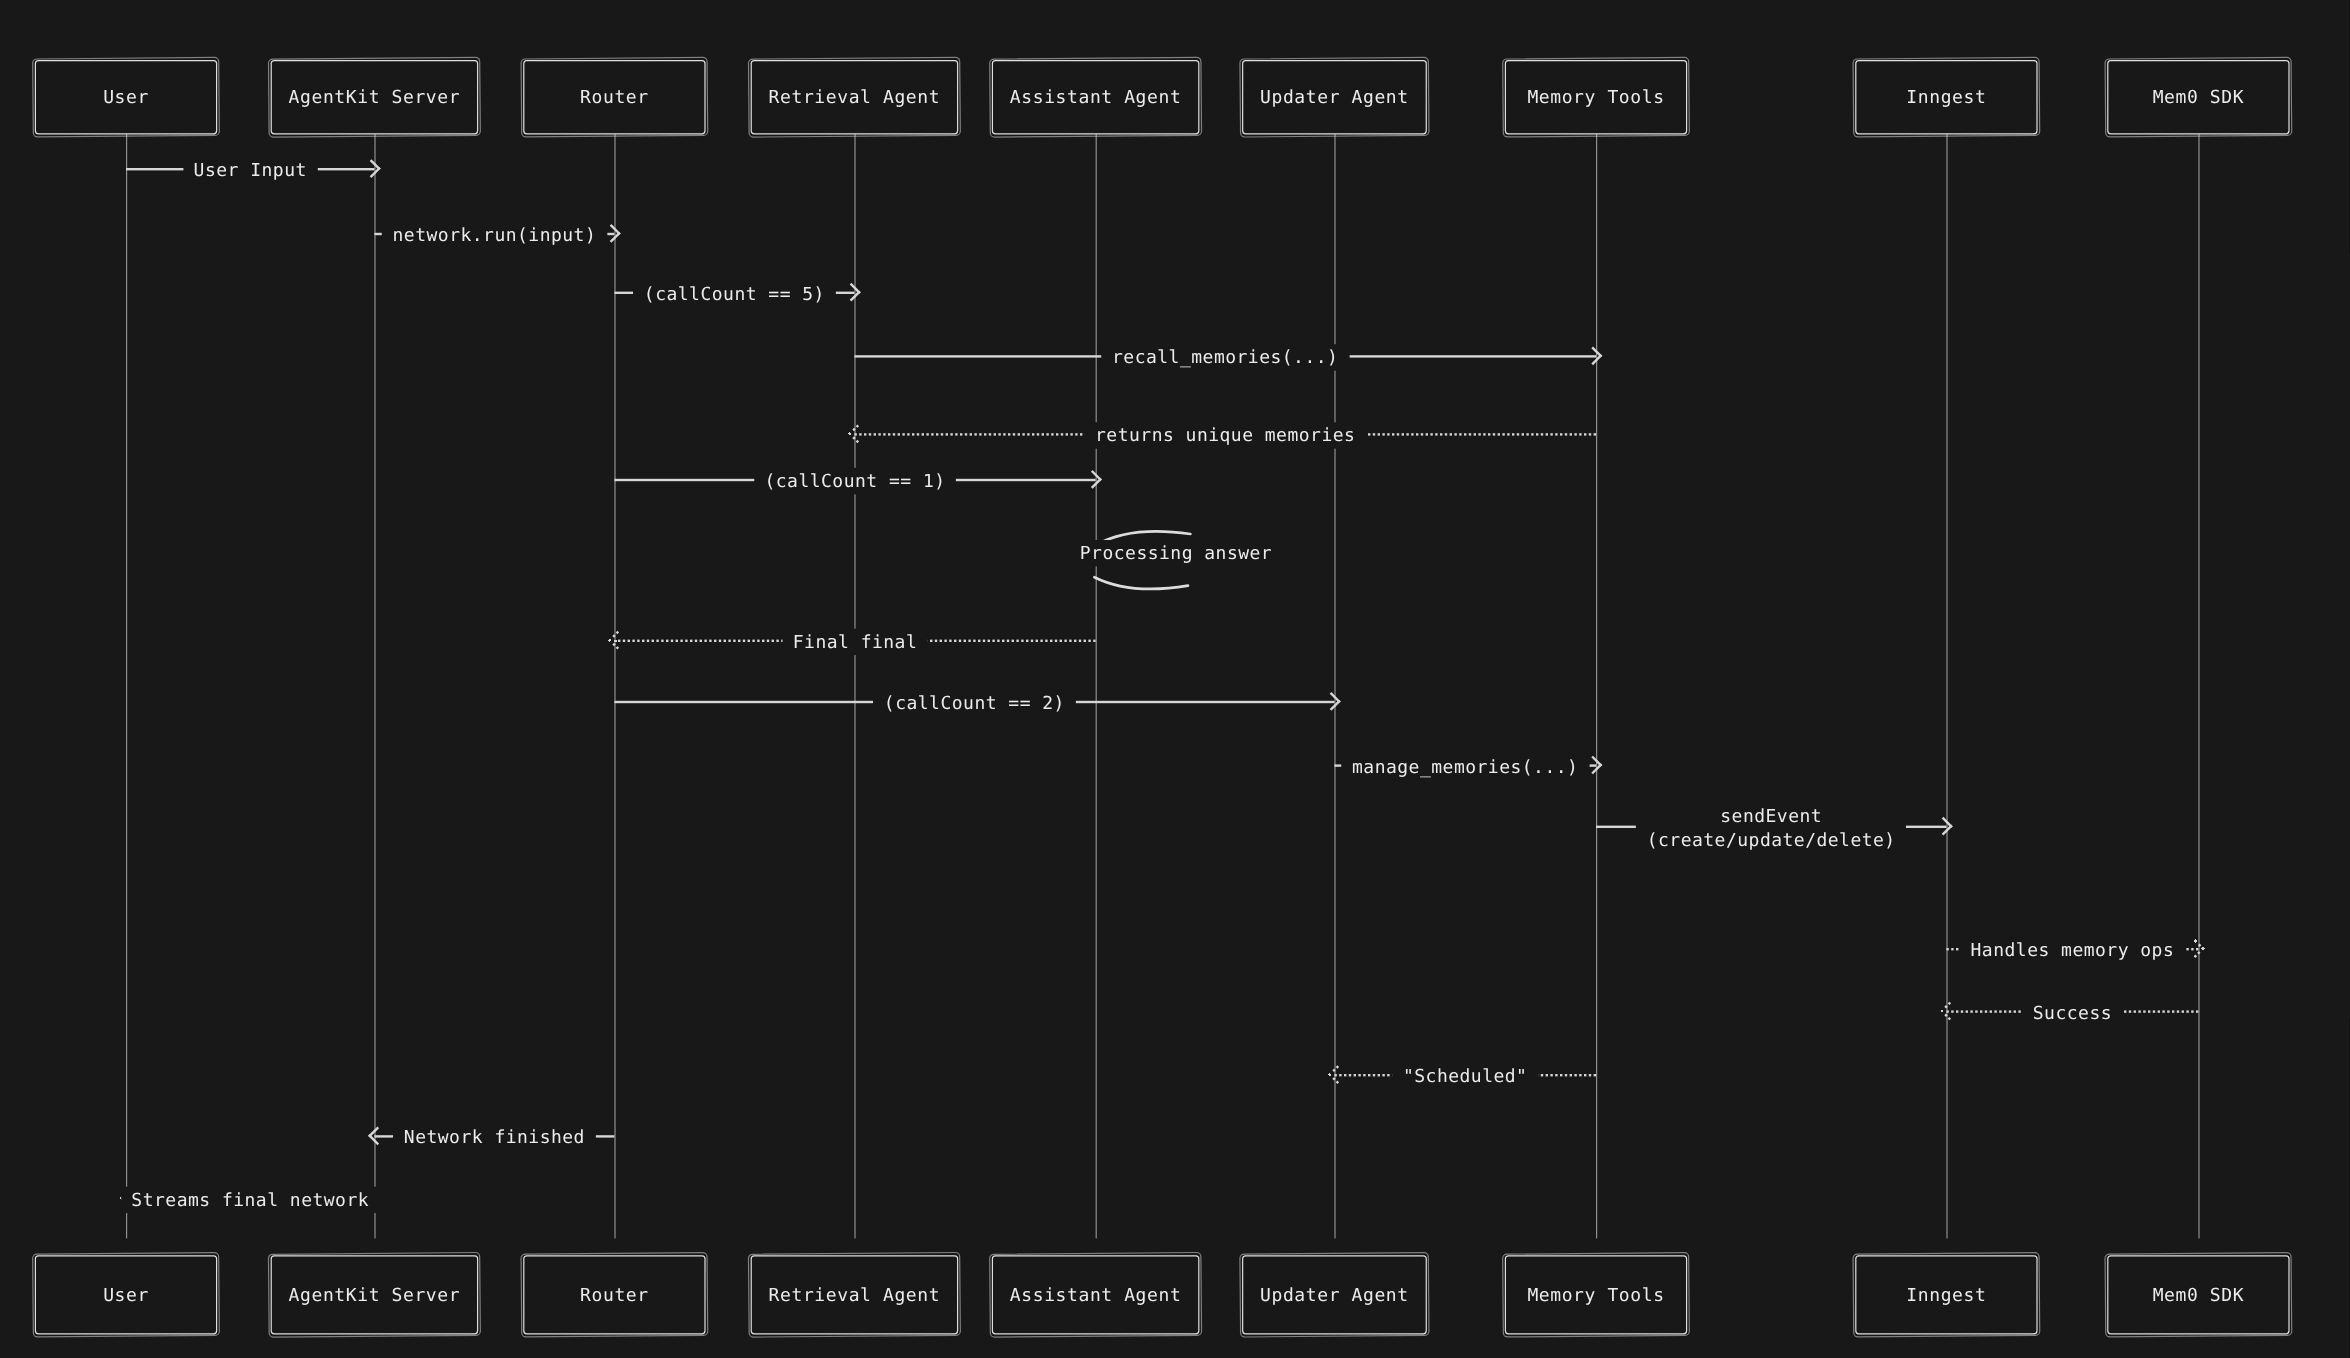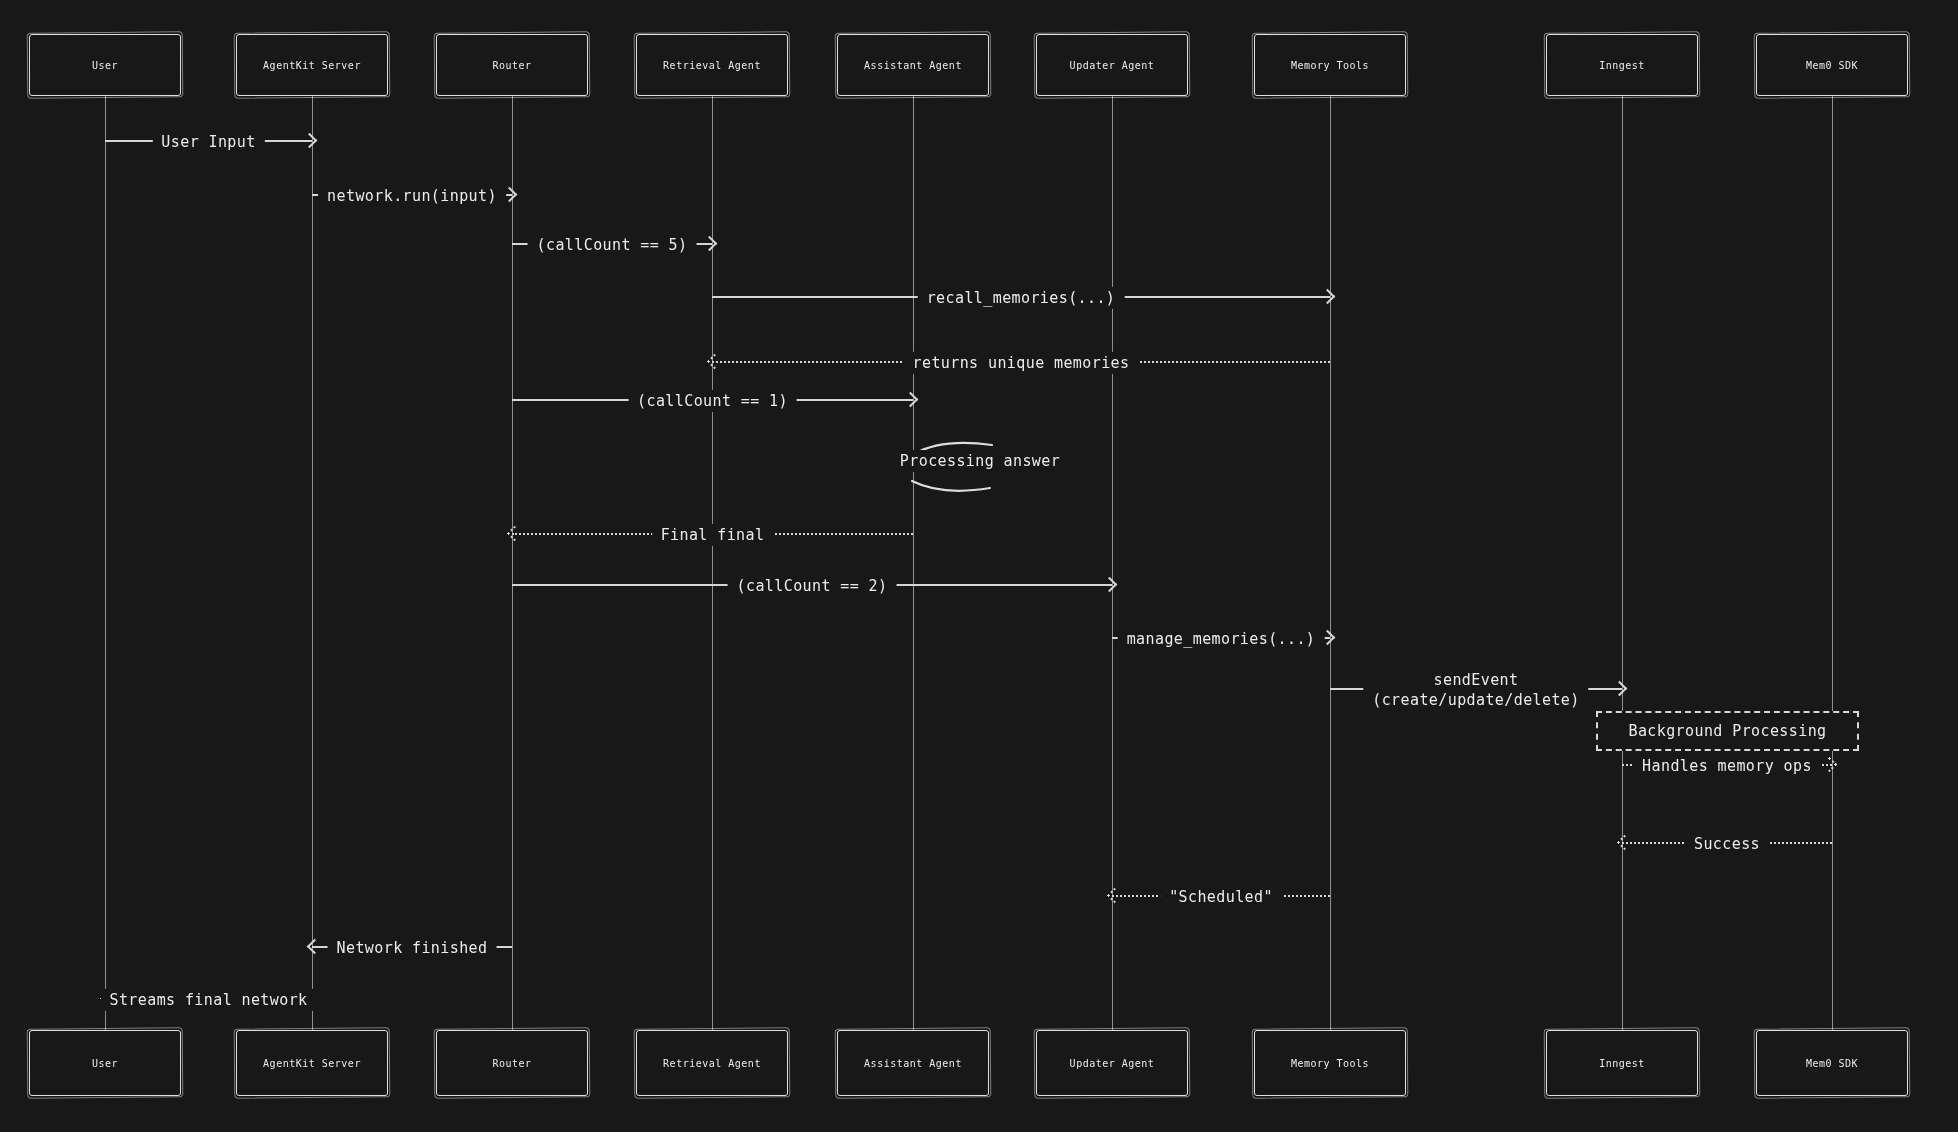--- a/index.html
+++ b/index.html
@@ -22,24 +22,25 @@
   .pbox{
     position:absolute;
     transform:translateX(-50%);
     min-width:152px;
     height:62px;
     display:flex;align-items:center;justify-content:center;
     padding:0 14px;
     background:var(--bg);
     border:1.6px solid #e0e0e0;
     border-radius:3px;
-    font-size:10px;
+    font-size:15px;
     letter-spacing:0.5px;
     white-space:nowrap;
     z-index:3;
+    margin-top:16px;
   }
   .pbox::after{
     content:"";
     position:absolute;inset:-3px;
     border:1px solid rgba(255,255,255,0.45);
     border-radius:4px;
     transform:rotate(-0.5deg);
     pointer-events:none;
   }
   .pbox.bottom{height:66px;}
@@ -210,25 +211,22 @@
     <span class="head"></span>
     <span class="lbl">manage_memories(...)</span>
   </div>
 
   <div class="msg solid right" style="left:1330px;top:688px;width:292px;">
     <span class="head"></span>
     <span class="lbl">sendEvent
 (create/update/delete)</span>
   </div>
 
-  <div class="dashedbox" style="left:1596px;top:711px;width:263px;height:40px;">
-    <span>Background Processing</span>
-  </div>
-
-  <div class="msg dotted right" style="left:1622px;top:764px;width:210px;">
+
+  <div class="msg dotted right" style="left:1622px;top:790px;width:210px;">
     <span class="head"></span>
     <span class="lbl">Handles memory ops</span>
   </div>
 
   <div class="msg dotted left" style="left:1622px;top:842px;width:210px;">
     <span class="head"></span>
     <span class="lbl">Success</span>
   </div>
 
   <div class="msg dotted left" style="left:1112px;top:895px;width:218px;">

